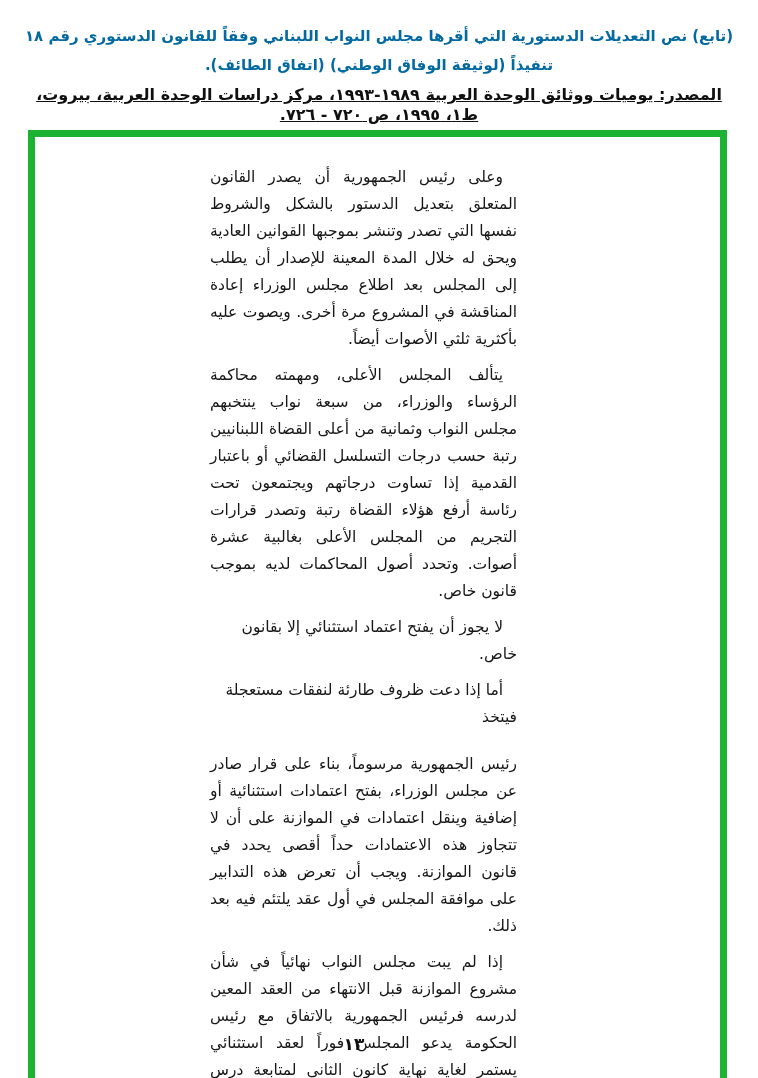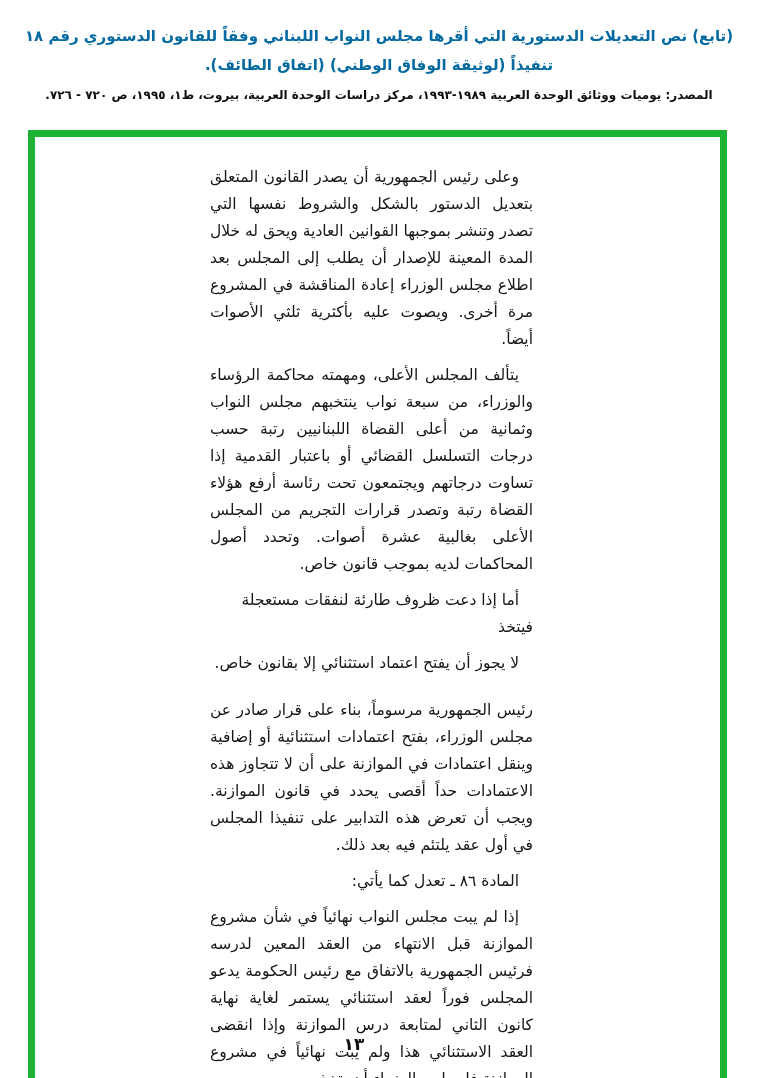--- a/index.html
+++ b/index.html
@@ -23,45 +23,46 @@
     font-size: 15px;
     line-height: 29px;
     margin: 22px 16px 0 16px;
     color: #0369a1;
   }
   .source-line {
     direction: rtl;
     unicode-bidi: embed;
     text-align: center;
     font-weight: bold;
-    font-size: 12px;
+    font-size: 16px;
     line-height: 20px;
     margin: 5px 28px 0 28px;
     color: #101010;
+    text-decoration: underline;
   }
   .green-box {
     position: absolute;
     left: 28px;
     top: 130px;
     width: 699px;
     min-height: 891px;
     box-sizing: border-box;
     border: 7px solid var(--accent-green, #1cb234);
     background: #ffffff;
   }
   .text-column {
     direction: rtl;
     width: 323px;
     margin: 27px 187px 0 175px;
     font-size: 15.5px;
     line-height: 27px;
     color: #161616;
   }
   .text-column p {
-    margin: 0 0 9px 0;
+    margin: 0 16px 9px 0;
     text-align: justify;
   }
   .text-column p.indent {
     text-indent: 14px;
   }
   .article-heading {
     direction: rtl;
     text-align: right;
     text-indent: 14px;
     margin: 3px 0 10px 0;
@@ -96,26 +97,25 @@
 
 <div class="green-box">
   <div class="text-column">
 
     <p class="indent">وعلى رئيس الجمهورية أن يصدر القانون المتعلق بتعديل الدستور بالشكل والشروط نفسها التي تصدر وتنشر بموجبها القوانين العادية ويحق له خلال المدة المعينة للإصدار أن يطلب إلى المجلس بعد اطلاع مجلس الوزراء إعادة المناقشة في المشروع مرة أخرى. ويصوت عليه بأكثرية ثلثي الأصوات أيضاً.</p>
 
 
     <p class="indent">يتألف المجلس الأعلى، ومهمته محاكمة الرؤساء والوزراء، من سبعة نواب ينتخبهم مجلس النواب وثمانية من أعلى القضاة اللبنانيين رتبة حسب درجات التسلسل القضائي أو باعتبار القدمية إذا تساوت درجاتهم ويجتمعون تحت رئاسة أرفع هؤلاء القضاة رتبة وتصدر قرارات التجريم من المجلس الأعلى بغالبية عشرة أصوات. وتحدد أصول المحاكمات لديه بموجب قانون خاص.</p>
 
 
+    <p class="single-line">لا يجوز أن يفتح اعتماد استثنائي إلا بقانون خاص.</p>
+
     <p class="single-line">أما إذا دعت ظروف طارئة لنفقات مستعجلة فيتخذ</p>
 
-    <p class="single-line">لا يجوز أن يفتح اعتماد استثنائي إلا بقانون خاص.</p>
+    <p class="gap-before">رئيس الجمهورية مرسوماً، بناء على قرار صادر عن مجلس الوزراء، بفتح اعتمادات استثنائية أو إضافية وينقل اعتمادات في الموازنة على أن لا تتجاوز هذه الاعتمادات حداً أقصى يحدد في قانون الموازنة. ويجب أن تعرض هذه التدابير على موافقة المجلس في أول عقد يلتئم فيه بعد ذلك.</p>
 
-    <p class="gap-before">رئيس الجمهورية مرسوماً، بناء على قرار صادر عن مجلس الوزراء، بفتح اعتمادات استثنائية أو إضافية وينقل اعتمادات في الموازنة على أن لا تتجاوز هذه الاعتمادات حداً أقصى يحدد في قانون الموازنة. ويجب أن تعرض هذه التدابير على تنفيذا المجلس في أول عقد يلتئم فيه بعد ذلك.</p>
-
-    <p class="article-heading">المادة ٨٦ ـ تعدل كما يأتي:</p>
 
     <p class="indent">إذا لم يبت مجلس النواب نهائياً في شأن مشروع الموازنة قبل الانتهاء من العقد المعين لدرسه فرئيس الجمهورية بالاتفاق مع رئيس الحكومة يدعو المجلس فوراً لعقد استثنائي يستمر لغاية نهاية كانون الثاني لمتابعة درس الموازنة وإذا انقضى العقد الاستثنائي هذا ولم يبت نهائياً في مشروع الموازنة فلمجلس الوزراء أن يتخذ</p>
 
   </div>
 </div>
 
 <div class="page-number">١٣</div>
 
 </body></html>

